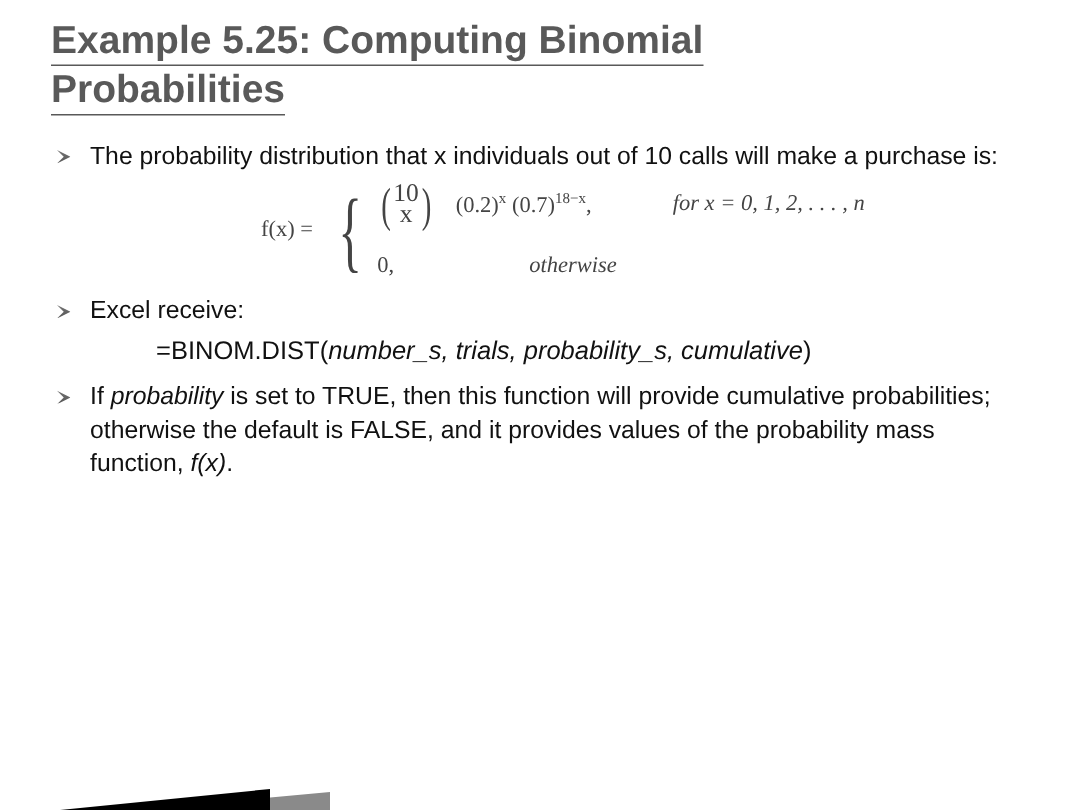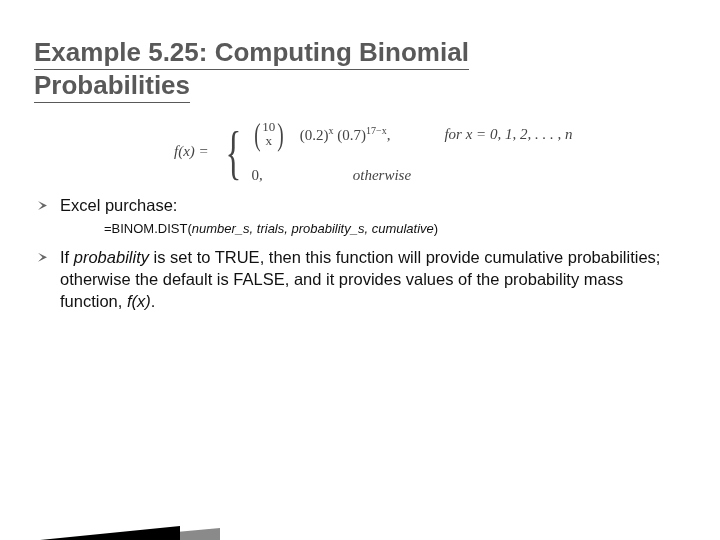--- a/index.html
+++ b/index.html
@@ -10,21 +10,21 @@
     background: #fff;
     font-family: Arial, Helvetica, sans-serif;
     color: #111;
     overflow: hidden;
     position: relative;
   }
   .slide {
     box-sizing: border-box;
     width: 720px;
     height: 540px;
-    padding: 36px 34px 0 34px;
+    padding: 10px 34px 0 34px;
     position: relative;
   }
   .title {
     font-size: 26px;
     font-weight: bold;
     color: #595959;
     line-height: 1.25;
     margin: 0 0 18px 0;
   }
   .title .underline {
@@ -56,21 +56,20 @@
   .formula-wrap {
     margin: 6px 0 10px 140px;
     font-family: "Times New Roman", Times, serif;
     font-size: 15px;
     color: #444;
     display: flex;
     align-items: center;
     gap: 10px;
   }
   .fx {
-    font-style: italic;
   }
   .brace {
     font-size: 60px;
     line-height: 60px;
     font-family: "Times New Roman", serif;
     transform: scaleX(0.55);
     display: inline-block;
     margin-right: -6px;
   }
   .cases {
@@ -88,29 +87,29 @@
     align-items: center;
   }
   .binom .paren {
     font-size: 32px;
     line-height: 30px;
     transform: scaleX(0.6);
   }
   .binom .stack {
     display: inline-flex;
     flex-direction: column;
-    font-size: 13px;
+    font-size: 17px;
     line-height: 14px;
     text-align: center;
   }
   sup { font-size: 10px; vertical-align: super; }
   .forx { font-style: italic; margin-left: 40px; }
   .excel-indent {
     margin: 4px 0 8px 70px;
-    font-size: 13px;
+    font-size: 17px;
     line-height: 1.35;
   }
   .excel-indent .ital { font-style: italic; }
   .wedge {
     position: absolute;
     left: -20px;
     bottom: -10px;
     width: 260px;
     height: 70px;
     pointer-events: none;
@@ -139,53 +138,56 @@
 <div class="slide">
 
   <h1 class="title">
     <span class="underline">Example 5.25: Computing Binomial</span><br>
     <span class="underline">Probabilities</span>
   </h1>
 
   <ul class="body">
 
 
+    <li>
+      <span>The probability distribution that x individuals out of 10 calls will make a purchase is:</span>
+    </li>
 
   </ul>
 
   <div class="formula-wrap">
     <span class="fx">f(x) = </span>
     <span class="brace">{</span>
     <div class="cases">
       <div class="caseRow">
         <span class="binom">
           <span class="paren">(</span>
           <span class="stack">
             <span>10</span>
             <span>x</span>
           </span>
           <span class="paren">)</span>
         </span>
         <span>
           <span>(0.2)</span><sup>x</sup>
-          <span>(0.7)</span><sup>17−x</sup><span>,</span>
+          <span>(0.7)</span><sup>18−x</sup><span>,</span>
         </span>
         <span class="forx">for x  =  0, 1, 2, . . . , n</span>
       </div>
       <div class="caseRow">
         <span>0,</span>
         <span class="forx" style="margin-left:76px">otherwise</span>
       </div>
     </div>
   </div>
 
   <ul class="body">
 
     <li>
-      <span>Excel purchase:</span>
+      <span>Excel receive:</span>
     </li>
 
   </ul>
 
   <div class="excel-indent">
     <span>=BINOM.DIST(</span><span class="ital">number_s, trials, probability_s, cumulative</span><span>)</span>
   </div>
 
   <ul class="body">
 

